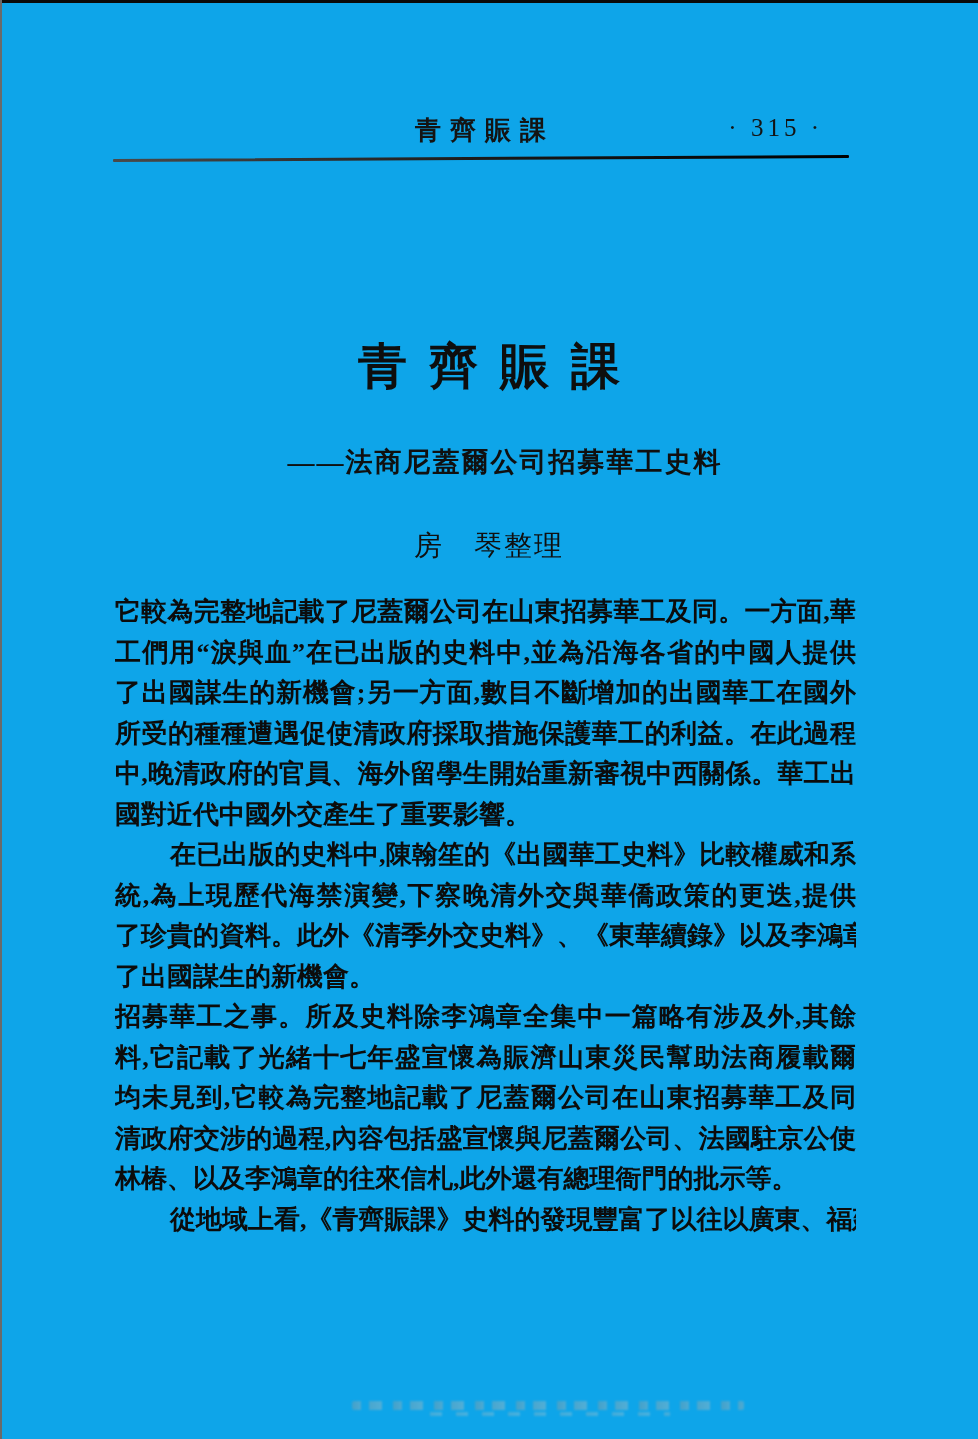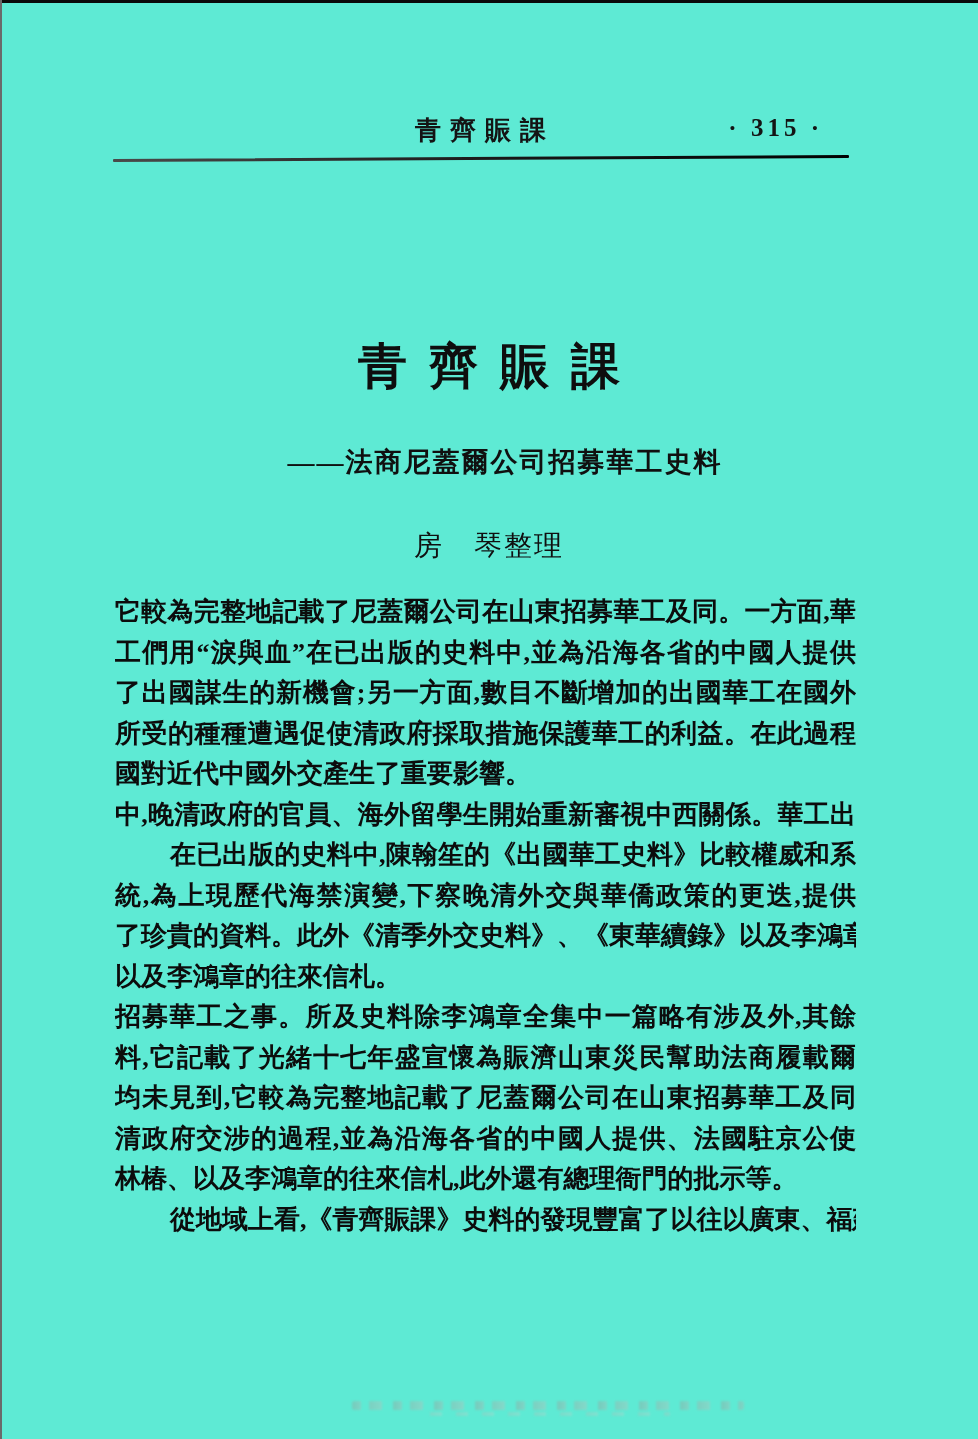--- a/index.html
+++ b/index.html
@@ -4,21 +4,21 @@
 <style>
   html, body {
     margin: 0;
     padding: 0;
     background: #ffffff;
   }
   .page {
     position: relative;
     width: 978px;
     height: 1439px;
-    background: #5eead4;
+    background: #0ea5e9;
     overflow: hidden;
     font-family: "Liberation Serif", "DejaVu Serif", serif;
     color: #121212;
   }
   .edge-top {
     position: absolute;
     top: 0; left: 0; right: 0;
     height: 3px;
     background: #0a0a0a;
   }
@@ -41,21 +41,21 @@
     font-size: 26px;
     font-weight: bold;
     letter-spacing: 9px;
     color: #141414;
   }
   .page-number {
     position: absolute;
     top: 1px;
     right: 32px;
     font-size: 25px;
-    font-weight: bold;
+    font-weight: normal;
     letter-spacing: 4px;
     color: #141414;
   }
   .header-rule {
     position: absolute;
     top: 157px;
     left: 113px;
     width: 736px;
     height: 3px;
     background: linear-gradient(to right, #4a4a4a, #161616 55%, #000000);
@@ -165,30 +165,30 @@
 
   <h2 class="article-subtitle">——法商尼蓋爾公司招募華工史料</h2>
 
   <div class="byline">房　琴整理</div>
 
   <main class="body-text">
       <div class="body-line">它較為完整地記載了尼蓋爾公司在山東招募華工及同。一方面,華</div>
       <div class="body-line">工們用“淚與血”在已出版的史料中,並為沿海各省的中國人提供</div>
       <div class="body-line">了出國謀生的新機會;另一方面,數目不斷增加的出國華工在國外</div>
       <div class="body-line">所受的種種遭遇促使清政府採取措施保護華工的利益。在此過程</div>
+      <div class="body-line">中,晚清政府的官員、海外留學生開始重新審視中西關係。華工出</div>
       <div class="body-line short">國對近代中國外交產生了重要影響。</div>
-      <div class="body-line">中,晚清政府的官員、海外留學生開始重新審視中西關係。華工出</div>
       <div class="body-line indent">在已出版的史料中,陳翰笙的《出國華工史料》比較權威和系</div>
       <div class="body-line">統,為上現歷代海禁演變,下察晚清外交與華僑政策的更迭,提供</div>
       <div class="body-line">了珍貴的資料。此外《清季外交史料》、《東華續錄》以及李鴻章等</div>
-      <div class="body-line short">以及李鴻章的往來信札。</div>
+      <div class="body-line short">了出國謀生的新機會。</div>
       <div class="body-line">招募華工之事。所及史料除李鴻章全集中一篇略有涉及外,其餘</div>
       <div class="body-line">料,它記載了光緒十七年盛宣懷為賑濟山東災民幫助法商履載爾</div>
       <div class="body-line">均未見到,它較為完整地記載了尼蓋爾公司在山東招募華工及同</div>
-      <div class="body-line">清政府交涉的過程,並為沿海各省的中國人提供、法國駐京公使</div>
+      <div class="body-line">清政府交涉的過程,內容包括盛宣懷與尼蓋爾公司、法國駐京公使</div>
       <div class="body-line short">林椿、以及李鴻章的往來信札,此外還有總理衙門的批示等。</div>
       <div class="body-line indent">從地域上看,《青齊賑課》史料的發現豐富了以往以廣東、福建</div>
     </main>
 
   <div class="bleed-artifact"></div>
   <div class="bleed-artifact-2"></div>
 
 </div>
 
 </body></html>

